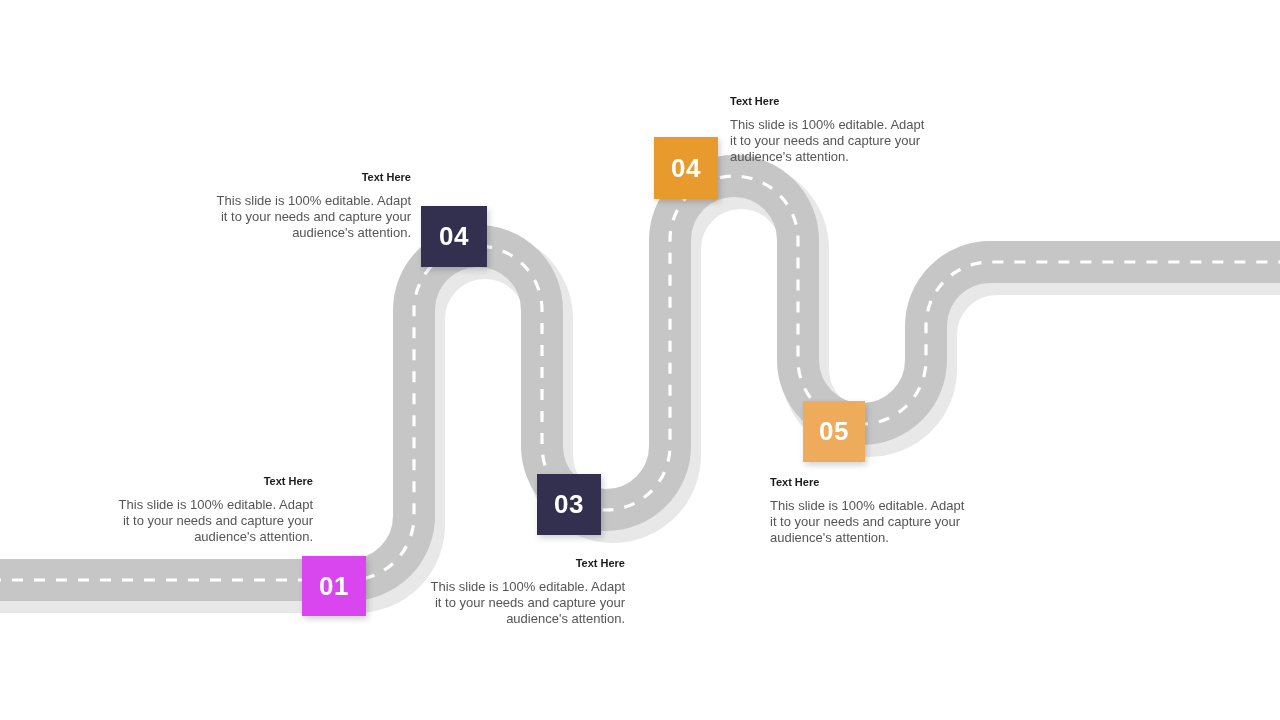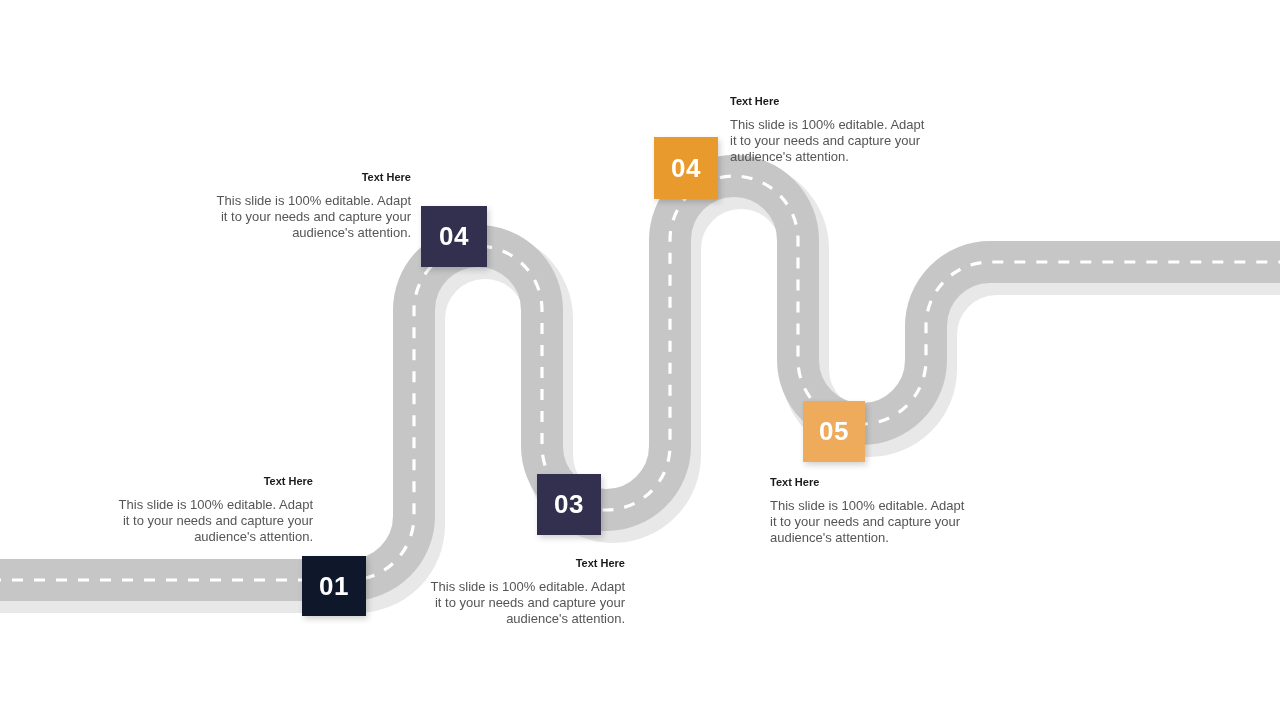--- a/index.html
+++ b/index.html
@@ -125,21 +125,21 @@
                L 1290 262"></path>
     </defs>
 
     <use href="#roadpath" fill="none" stroke="#e8e8e8" stroke-width="48" stroke-linecap="butt" stroke-linejoin="round" transform="translate(7,9)"></use>
 
     <use href="#roadpath" fill="none" stroke="#c6c6c6" stroke-width="42" stroke-linecap="butt" stroke-linejoin="round"></use>
 
     <use href="#roadpath" fill="none" stroke="#ffffff" stroke-width="3.2" stroke-dasharray="11 11" stroke-linecap="butt"></use>
   </svg>
 
-  <div class="badge" style="left:302px; top:556px; width:64px; height:60px; background:#0f172a;">
+  <div class="badge" style="left:302px; top:556px; width:64px; height:60px; background:#d946ef;">
     <span>01</span>
   </div>
 
   <div class="badge" style="left:421px; top:206px; width:66px; height:61px; background:#332f4f;">
     <span>04</span>
   </div>
 
   <div class="badge" style="left:537px; top:474px; width:64px; height:61px; background:#332f4f;">
     <span>03</span>
   </div>

